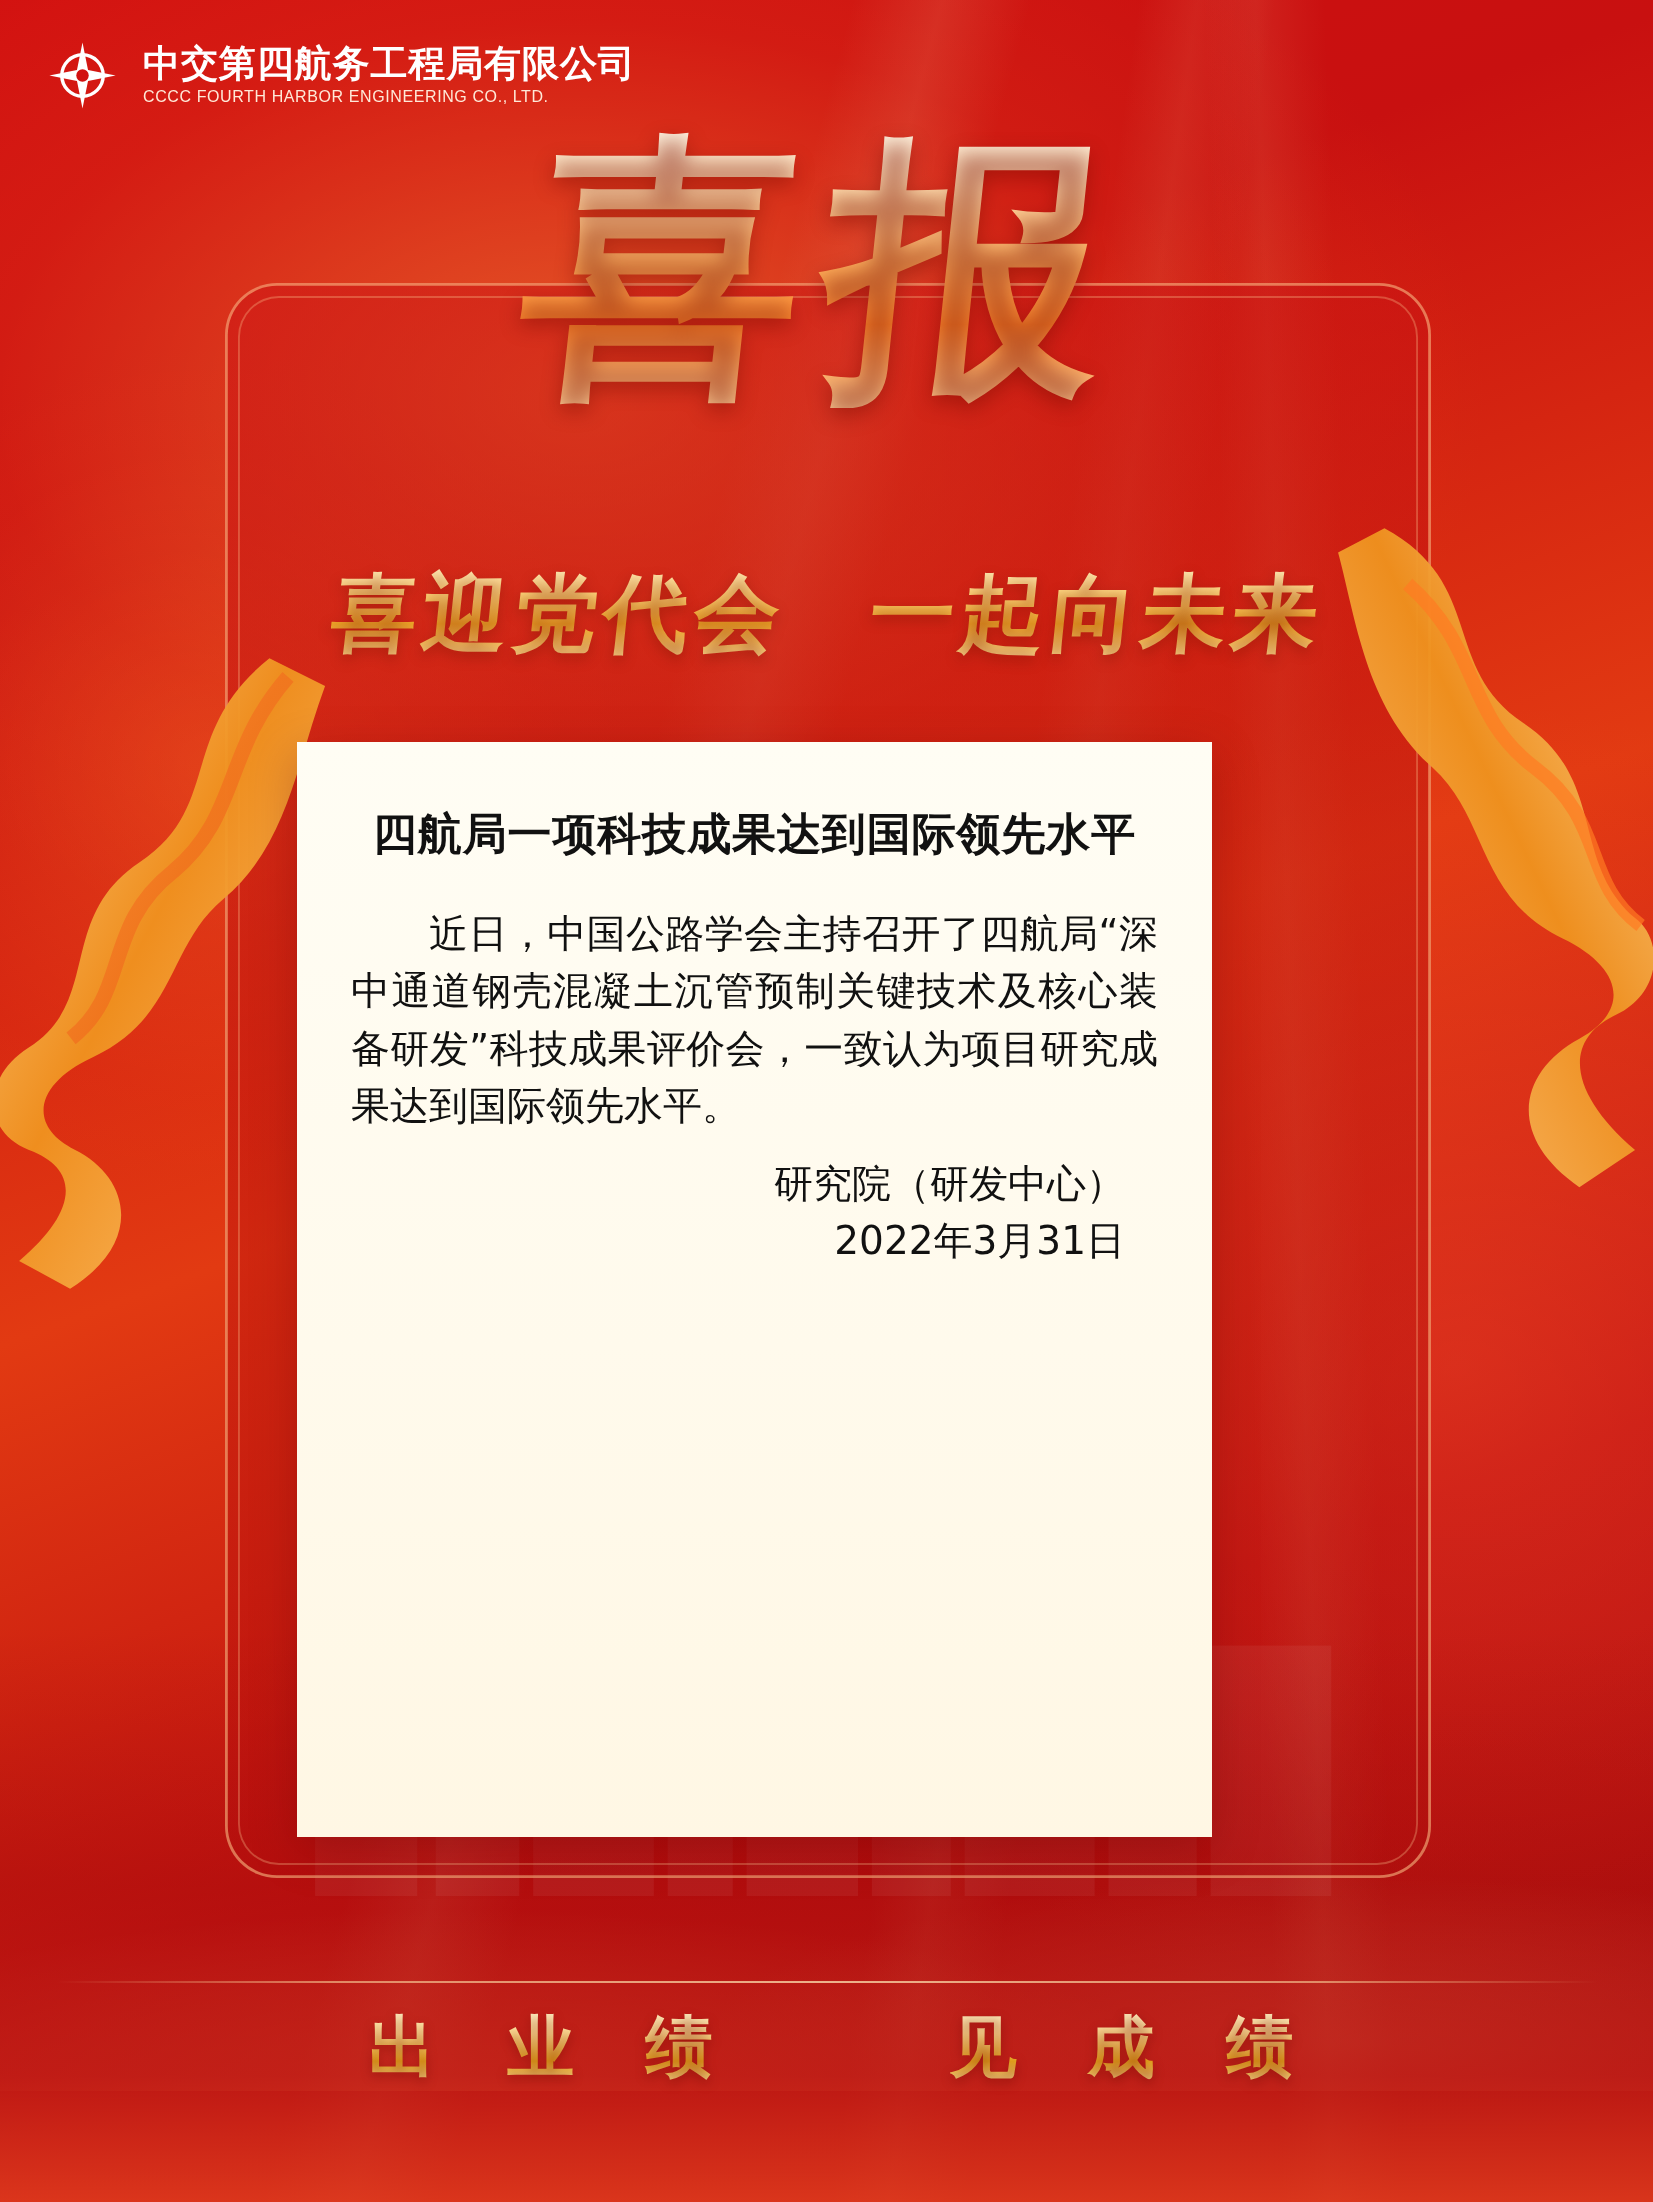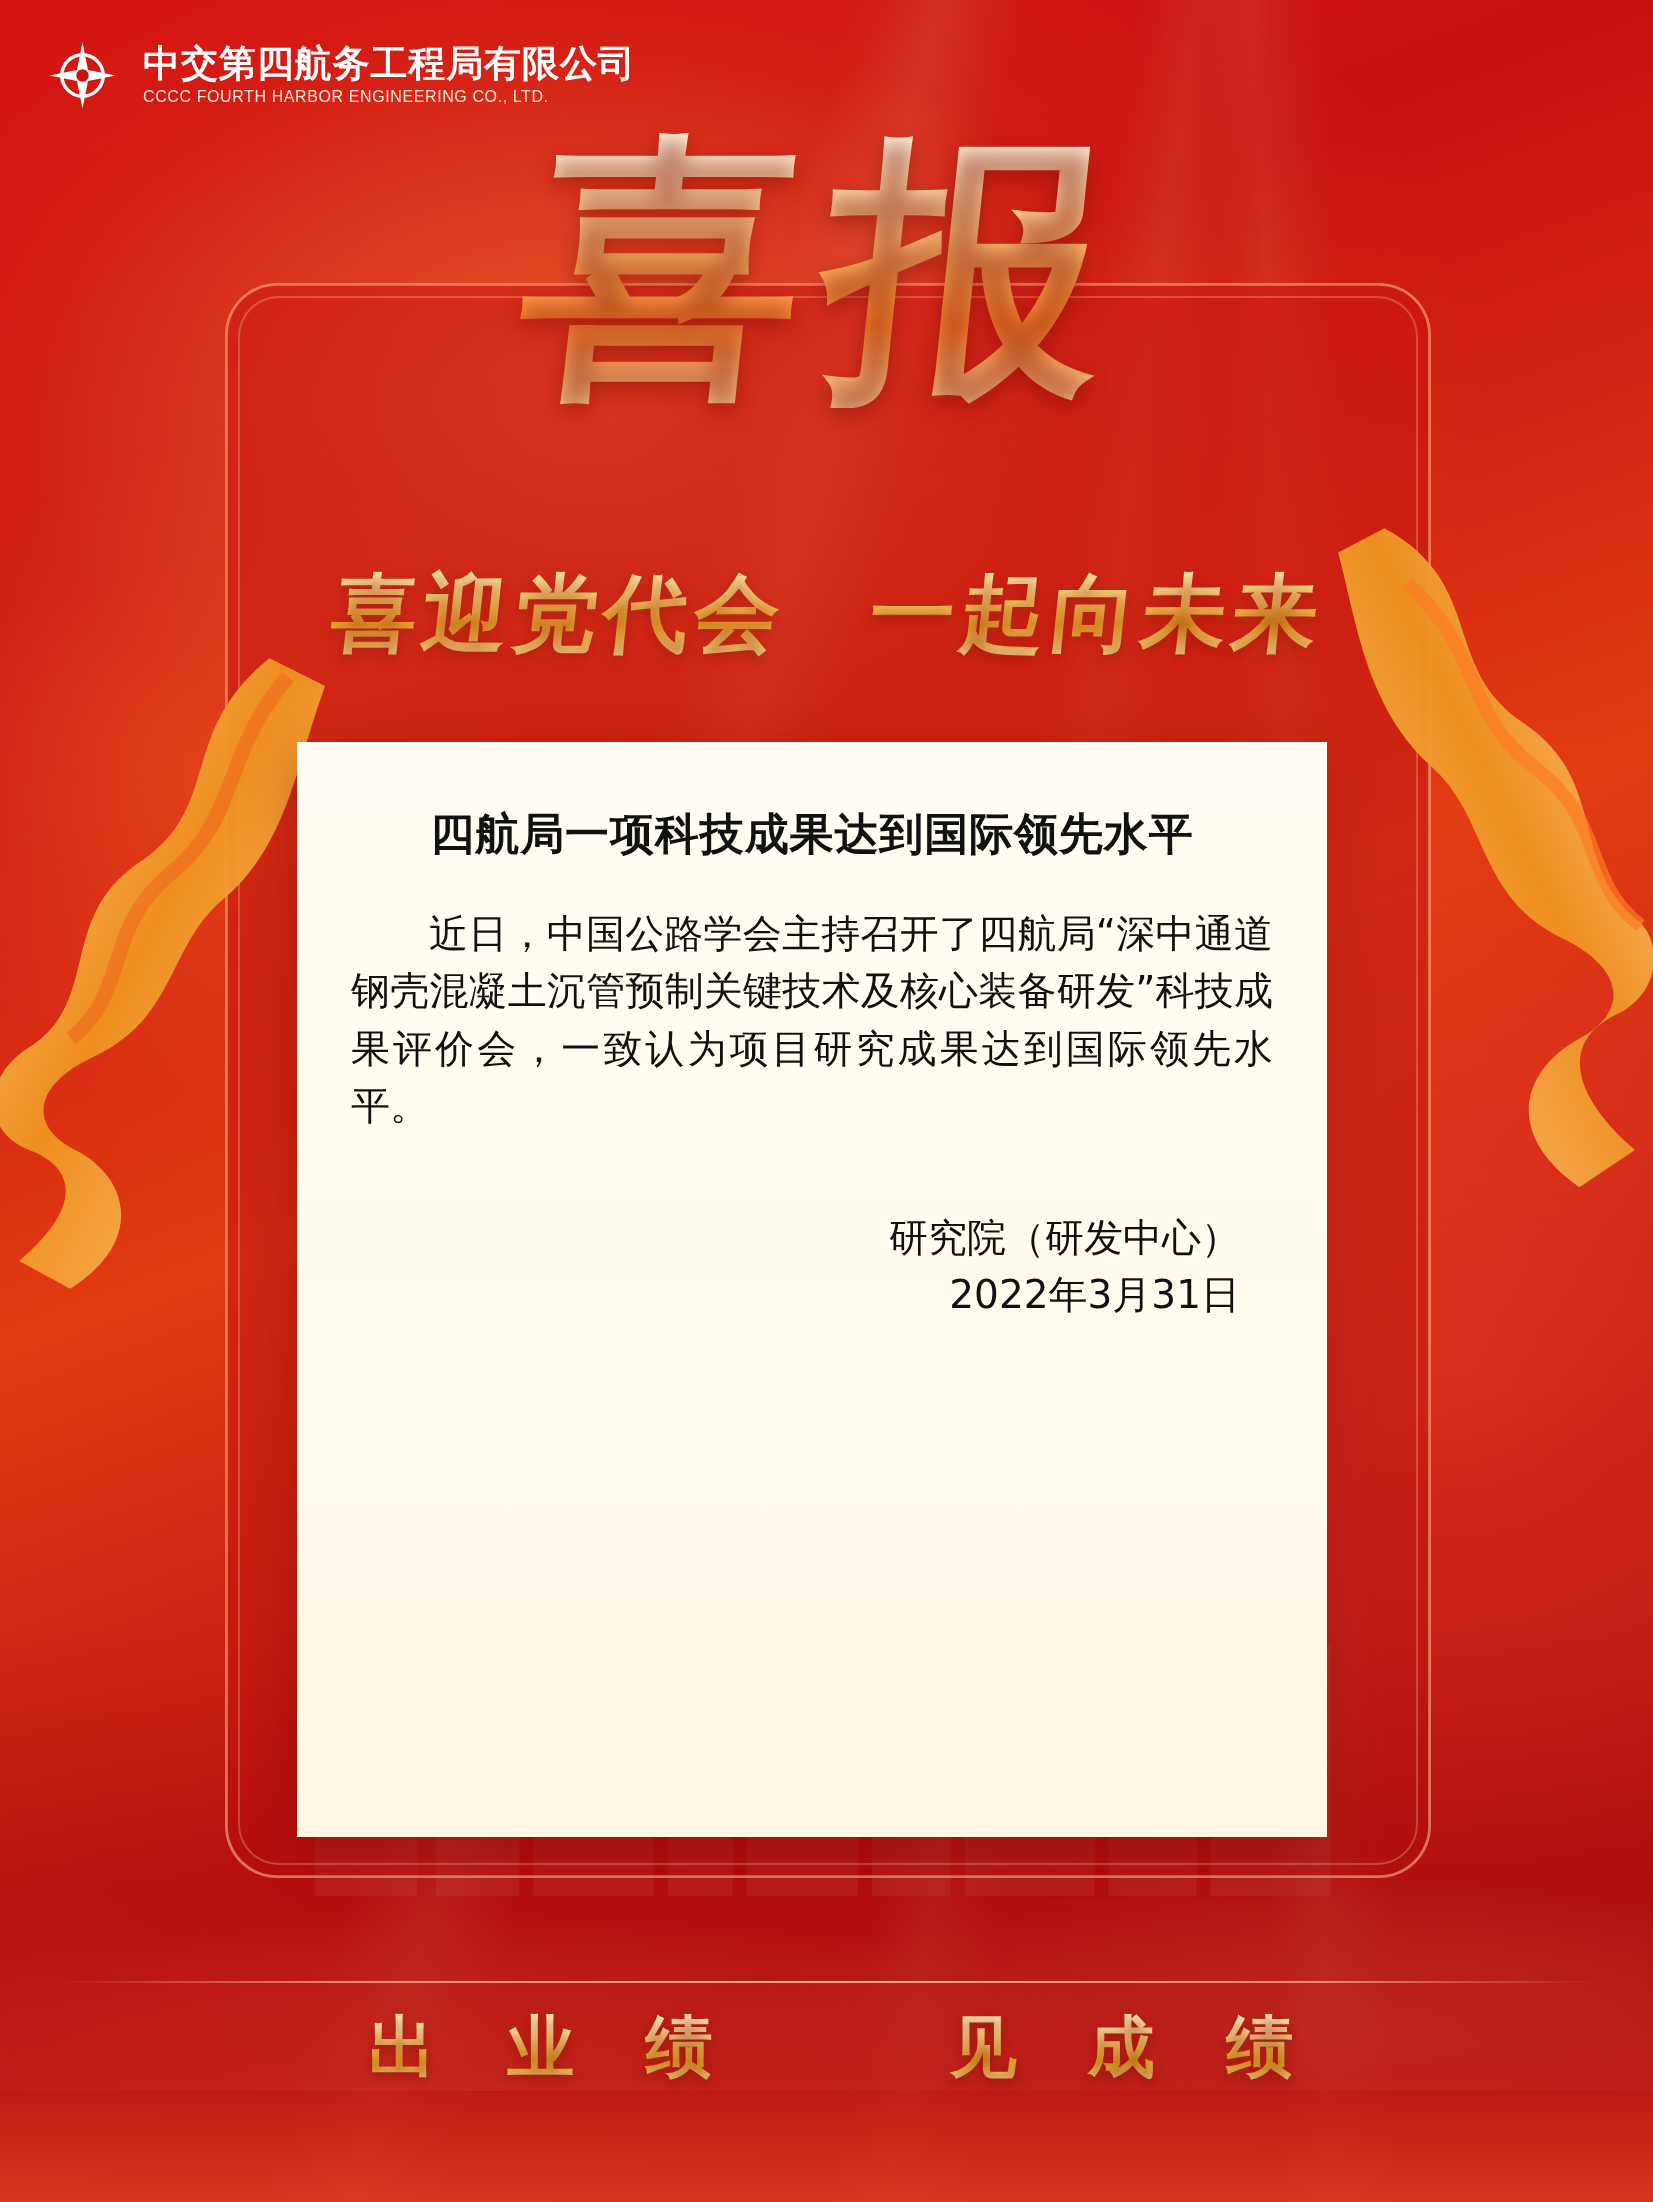--- a/index.html
+++ b/index.html
@@ -164,21 +164,21 @@
 
   
   .ribbon { position: absolute; pointer-events: none; z-index: 5; }
   .ribbon-left  { left: -9.3px;  top: 649px;  width: 390px;  height: 649px; }
   .ribbon-right { right: -9.3px; top: 519px;  width: 390px;  height: 761px; }
 
   
   .card {
     position: absolute;
     left: 297px; top: 742px;
-    width: 1030px;
+    width: 915px;
     min-height: 1095px;
     background: linear-gradient(180deg, #fffdf4 0%, #fffaec 55%, #fff7e4 100%);
     box-shadow: 0 13px 43px rgba(100,0,0,0.30);
     z-index: 7;
     padding: 48px 54px 52px 54px;
     box-sizing: border-box;
   }
   .card-title {
     text-align: center;
     font-size: 44px;
@@ -191,21 +191,21 @@
   .card-body p {
     margin: 0 0 3.7px 0;
     font-size: 39px;
     line-height: 1.47;
     color: #111;
     text-indent: 2em;
     text-align: justify;
     font-family: "DejaVu Sans", "Liberation Sans", sans-serif;
   }
   .sign {
-    margin-top: 76px;
+    margin-top: 22px;
     text-align: right;
     padding-right: 33px;
   }
   .sign div {
     font-size: 39px;
     line-height: 1.45;
     color: #111;
     font-family: "DejaVu Sans", "Liberation Sans", sans-serif;
   }
 

